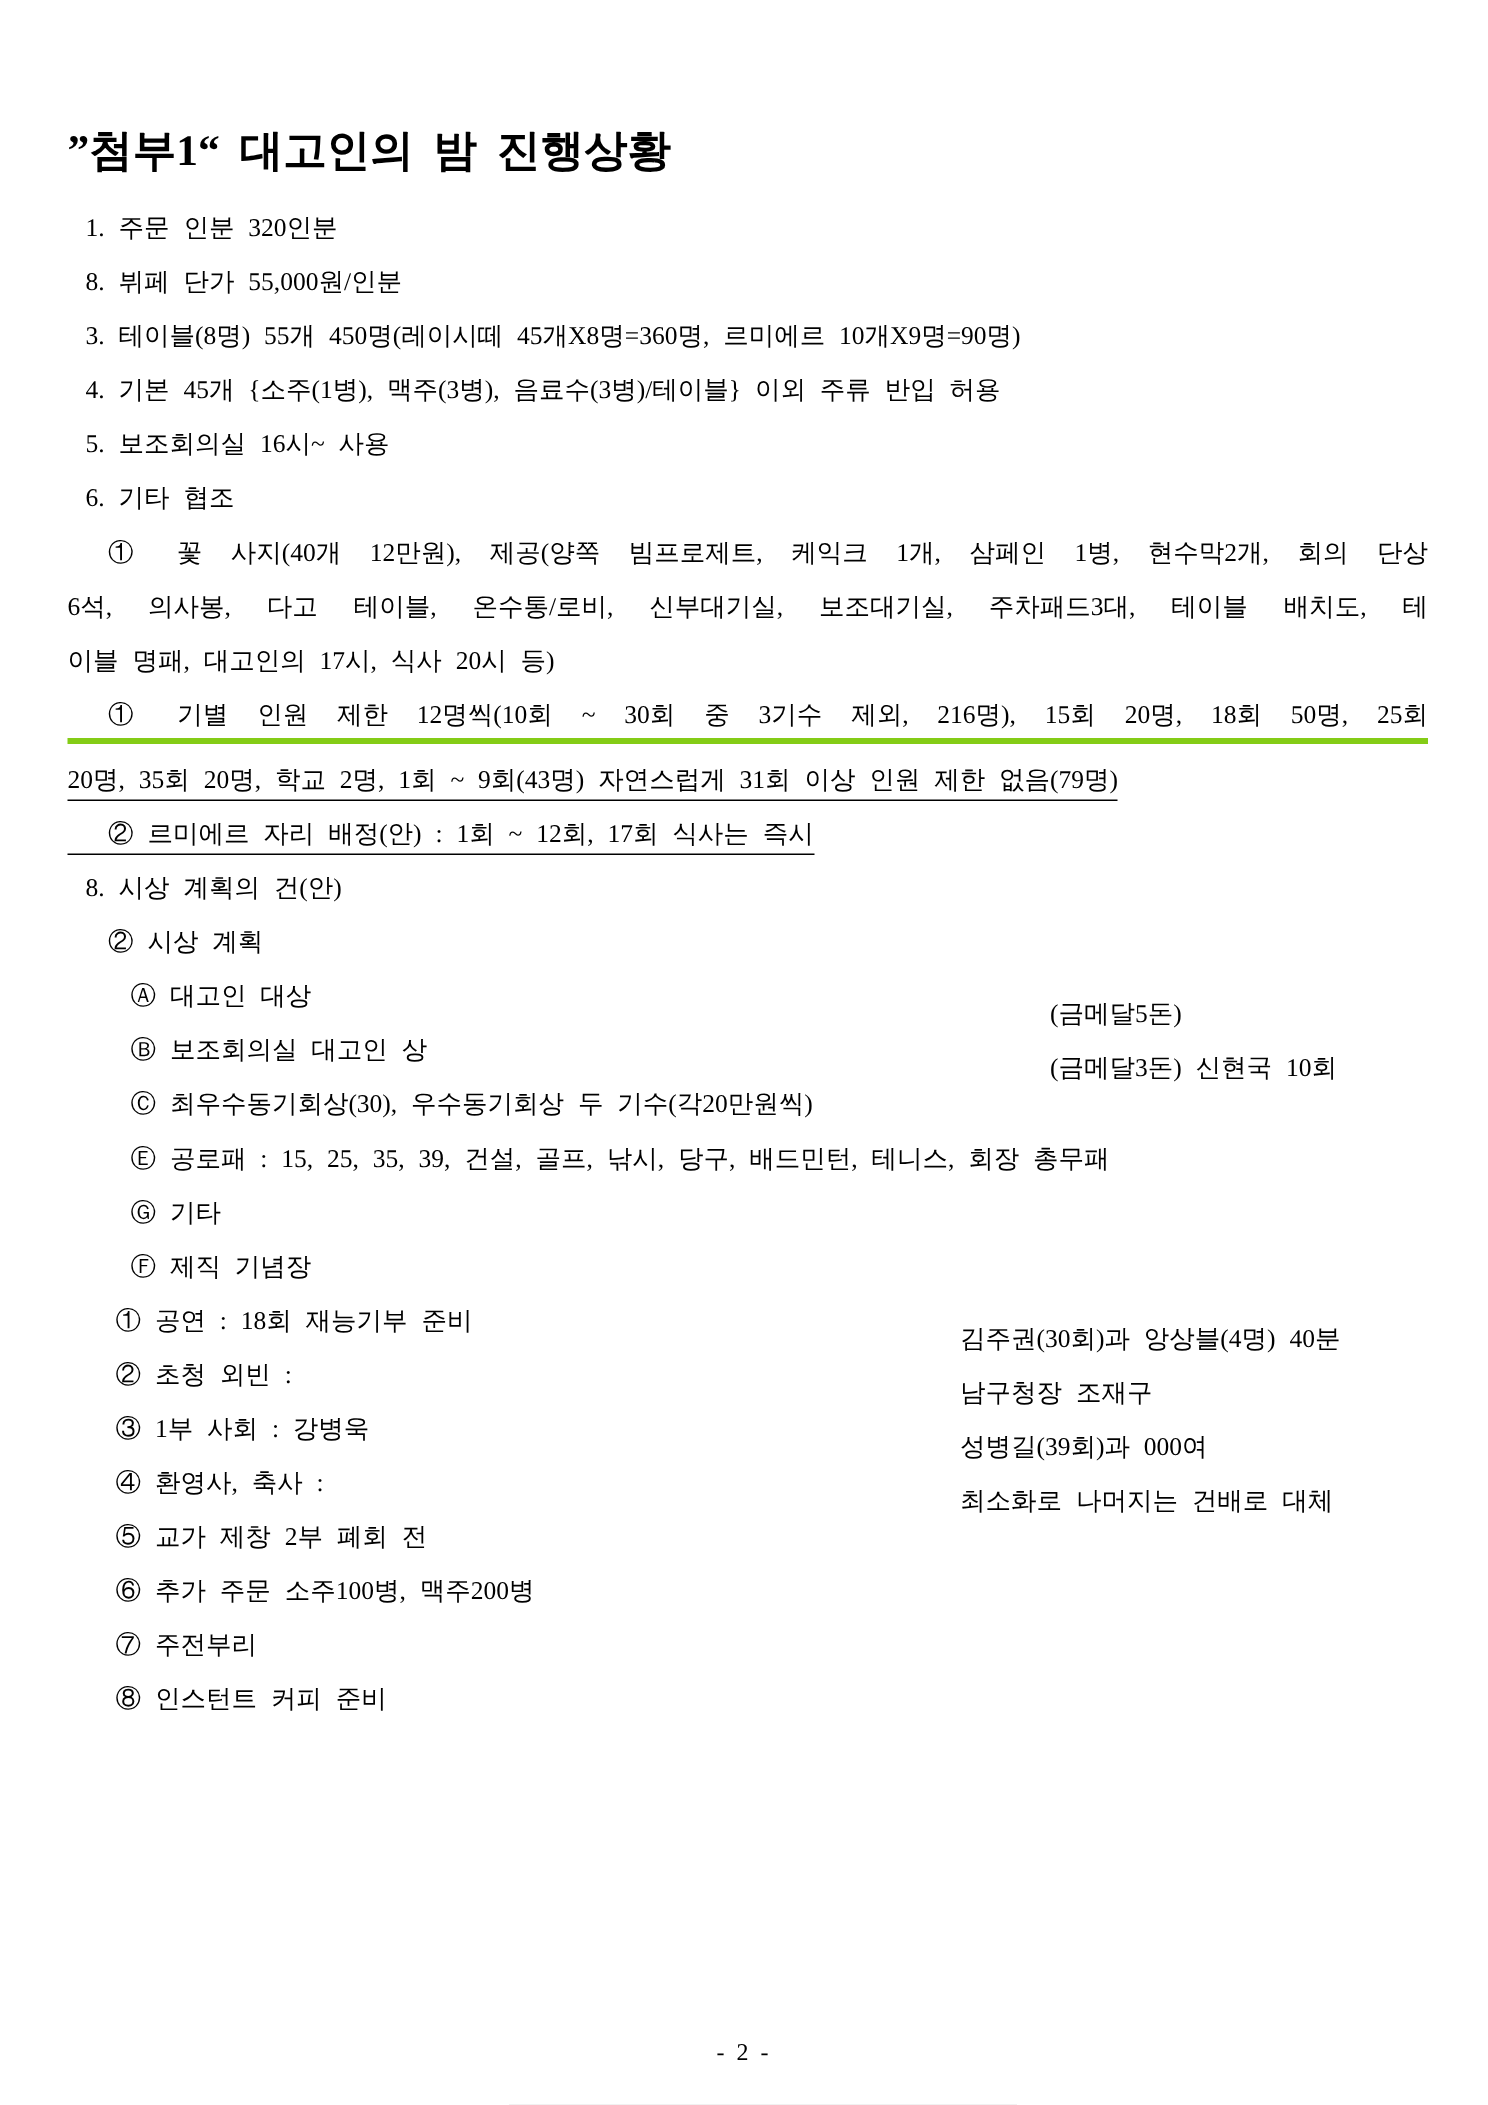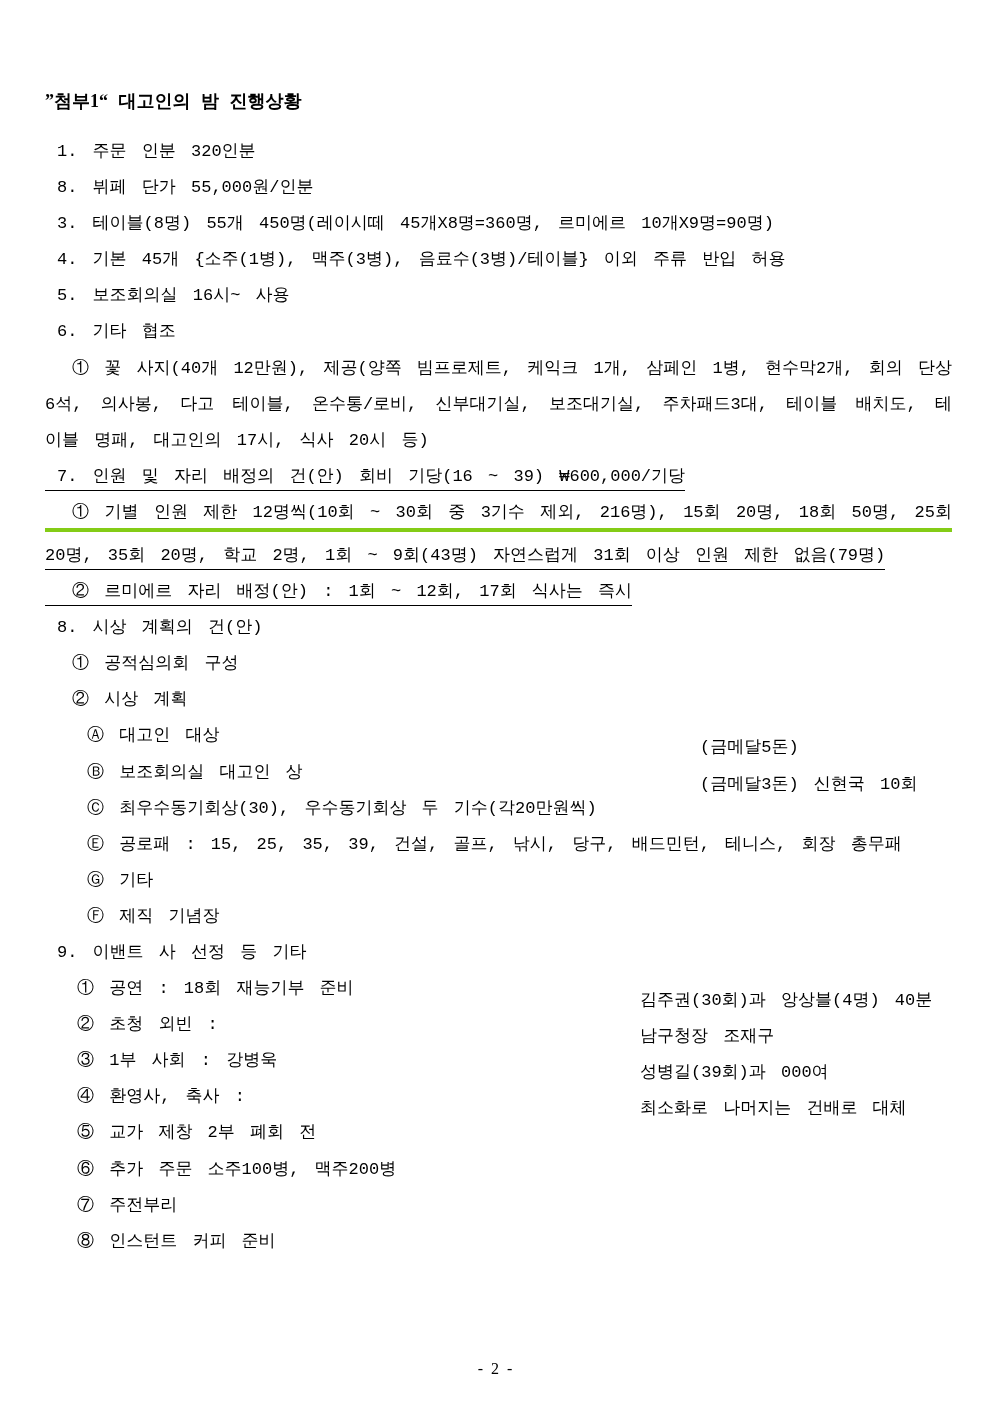--- a/index.html
+++ b/index.html
@@ -9,35 +9,34 @@
     background: #ffffff;
     position: relative;
     box-sizing: border-box;
     padding: 84px 40px 0 45px;
     font-family: "Liberation Serif", "DejaVu Serif", serif;
     font-size: 17px;
     color: #000000;
     overflow: hidden;
   }
   .title {
-    font-size: 18px;
+    font-size: 29px;
     font-weight: bold;
     height: 34px;
     line-height: 34px;
     word-spacing: 6px;
     white-space: nowrap;
   }
   .lines { margin-top: 16px; }
   .line {
     height: 36.1px;
     line-height: 36.1px;
     white-space: nowrap;
     position: relative;
     word-spacing: 5px;
-    font-family: Liberation Mono, monospace;
   }
   
   .i0  { margin-left: 0; }
   .i1  { margin-left: 12px; }
   .i2  { margin-left: 27px; }
   .i3  { margin-left: 42px; }
   .i2b { margin-left: 32px; }
   
   .just { white-space: normal; text-align-last: justify; }
   
@@ -83,34 +82,31 @@
   <div class="lines">
     <div class="line i1"><span>1. 주문 인분 320인분</span></div>
     <div class="line i1"><span>8. 뷔페 단가 55,000원/인분</span></div>
     <div class="line i1"><span>3. 테이블(8명) 55개 450명(레이시떼 45개X8명=360명, 르미에르 10개X9명=90명)</span></div>
     <div class="line i1"><span>4. 기본 45개 {소주(1병), 맥주(3병), 음료수(3병)/테이블} 이외 주류 반입 허용</span></div>
     <div class="line i1"><span>5. 보조회의실 16시~ 사용</span></div>
     <div class="line i1"><span>6. 기타 협조</span></div>
     <div class="line i2 just"><span>① 꽃 사지(40개 12만원), 제공(양쪽 빔프로제트, 케익크 1개, 삼페인 1병, 현수막2개, 회의 단상</span></div>
     <div class="line i0 just"><span>6석, 의사봉, 다고 테이블, 온수통/로비, 신부대기실, 보조대기실, 주차패드3대, 테이블 배치도, 테</span></div>
     <div class="line i0"><span>이블 명패, 대고인의 17시, 식사 20시 등)</span></div>
-    <div class="line i0"><span class="ub p1">7. 인원 및 자리 배정의 건(안) 회비 기당(16 ~ 39) ₩600,000/기당</span></div>
     <div class="line i0 ubfull"><span>① 기별 인원 제한 12명씩(10회 ~ 30회 중 3기수 제외, 216명), 15회 20명, 18회 50명, 25회</span></div>
     <div class="line i0"><span class="ub">20명, 35회 20명, 학교 2명, 1회 ~ 9회(43명) 자연스럽게 31회 이상 인원 제한 없음(79명)</span></div>
     <div class="line i0"><span class="ub p2">② 르미에르 자리 배정(안) : 1회 ~ 12회, 17회 식사는 즉시</span></div>
     <div class="line i1"><span>8. 시상 계획의 건(안)</span></div>
-    <div class="line i2"><span>① 공적심의회 구성</span></div>
     <div class="line i2"><span>② 시상 계획</span></div>
     <div class="line i3"><span>Ⓐ 대고인 대상</span><span class="right ra">(금메달5돈)</span></div>
     <div class="line i3"><span>Ⓑ 보조회의실 대고인 상</span><span class="right ra">(금메달3돈) 신현국 10회</span></div>
     <div class="line i3"><span>Ⓒ 최우수동기회상(30), 우수동기회상 두 기수(각20만원씩)</span></div>
     <div class="line i3"><span>Ⓔ 공로패 : 15, 25, 35, 39, 건설, 골프, 낚시, 당구, 배드민턴, 테니스, 회장 총무패</span></div>
     <div class="line i3"><span>Ⓖ 기타</span></div>
     <div class="line i3"><span>Ⓕ 제직 기념장</span></div>
-    <div class="line i1"><span>9. 이밴트 사 선정 등 기타</span></div>
     <div class="line i2b"><span>① 공연 : 18회 재능기부 준비</span><span class="right rb">김주권(30회)과 앙상블(4명) 40분</span></div>
     <div class="line i2b"><span>② 초청 외빈 :</span><span class="right rb">남구청장 조재구</span></div>
     <div class="line i2b"><span>③ 1부 사회 : 강병욱</span><span class="right rb">성병길(39회)과 000여</span></div>
     <div class="line i2b"><span>④ 환영사, 축사 :</span><span class="right rb">최소화로 나머지는 건배로 대체</span></div>
     <div class="line i2b"><span>⑤ 교가 제창 2부 폐회 전</span></div>
     <div class="line i2b"><span>⑥ 추가 주문 소주100병, 맥주200병</span></div>
     <div class="line i2b"><span>⑦ 주전부리</span></div>
     <div class="line i2b"><span>⑧ 인스턴트 커피 준비</span></div>
   </div>
 

